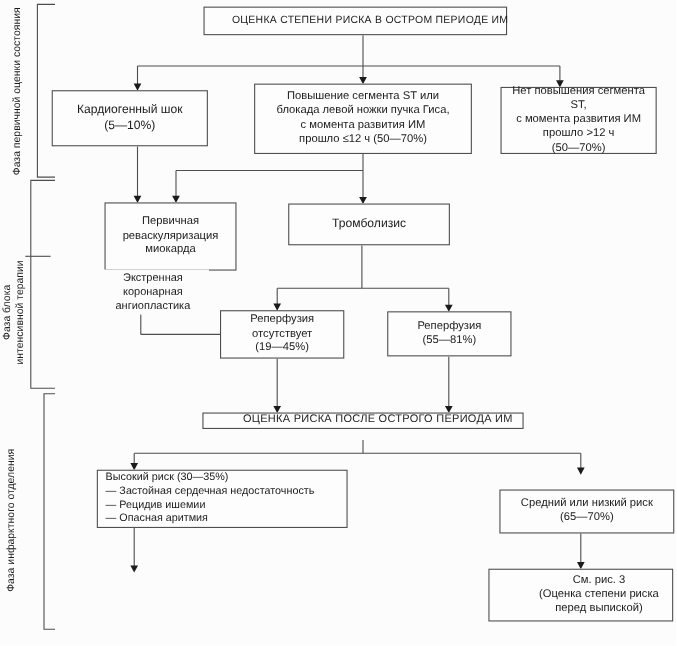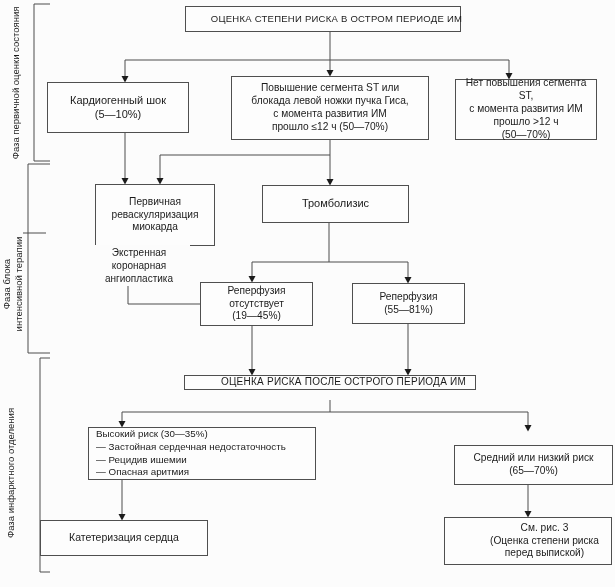--- a/index.html
+++ b/index.html
@@ -151,19 +151,18 @@
   <div class="box title" style="left:184px;top:375px;width:292px;height:15px;font-size:10px;">ОЦЕНКА РИСКА ПОСЛЕ ОСТРОГО ПЕРИОДА ИМ</div>
 
   <div class="box listbox" style="left:40px;top:427px;width:228px;height:53px;margin-left:48px;">Высокий риск (30—35%)
 — Застойная сердечная недостаточность
 — Рецидив ишемии
 — Опасная аритмия</div>
 
   <div class="box" style="left:454px;top:445px;width:159px;height:40px;font-size:10.2px;">Средний или низкий риск
 (65—70%)</div>
 
-  <div class="box" style="left:40px;top:520px;width:168px;height:36px;font-size:10.5px;">Катетеризация сердца</div>
 
   <div class="box" style="left:444px;top:517px;width:168px;height:48px;font-size:10.2px;padding-left:37px;">См. рис. 3
 (Оценка степени риска
 перед выпиской)</div>
 
 </div>
 
 </body></html>

